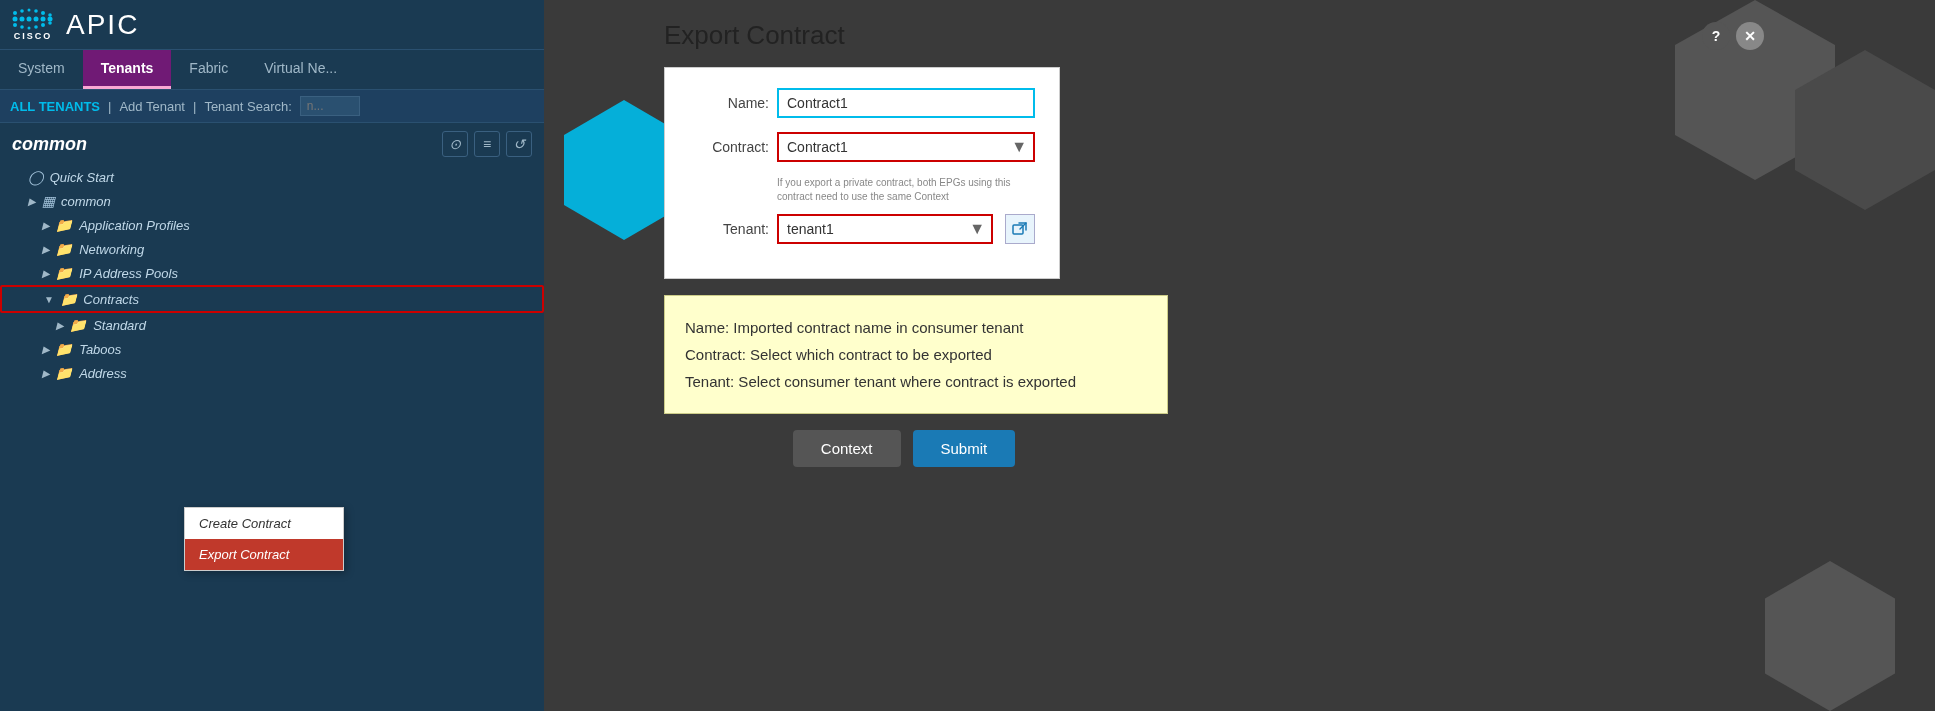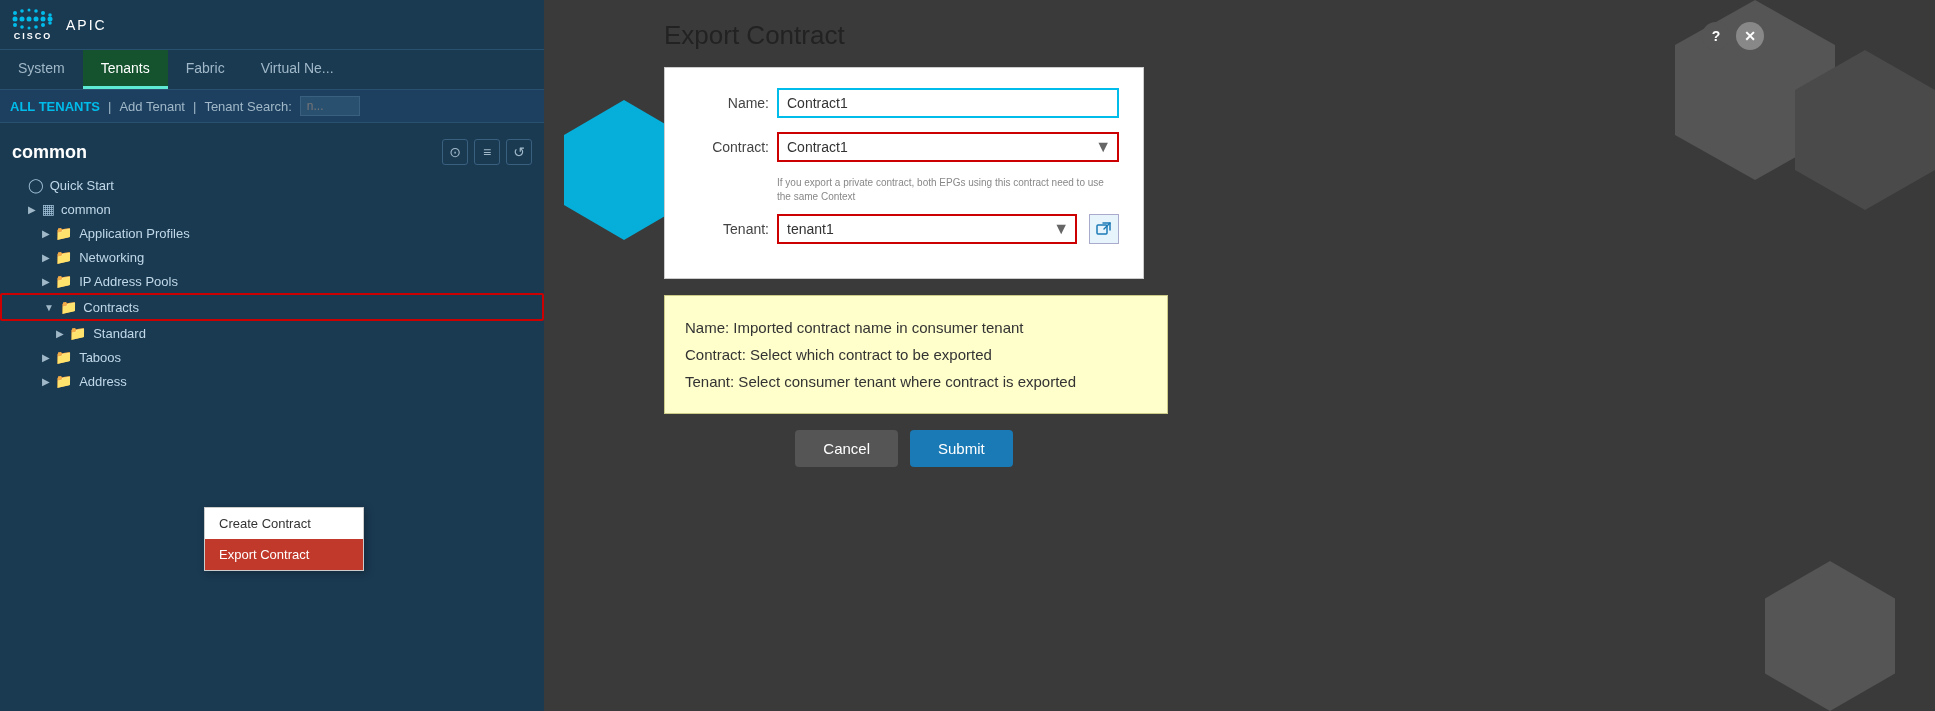--- a/index.html
+++ b/index.html
@@ -45,43 +45,44 @@
       font-weight: bold;
       line-height: 1;
     }
     .cisco-bars {
       display: flex;
       gap: 1px;
       margin-bottom: 2px;
     }
     .apic-title {
       color: white;
-      font-size: 14px;
+      font-size: 28px;
       font-weight: normal;
       letter-spacing: 2px;
     }
 
     
     .nav-tabs {
       background: #1a3a52;
       display: flex;
       align-items: center;
       border-bottom: 1px solid #2a5070;
     }
     .nav-tab {
       color: #a0b8c8;
       padding: 10px 18px;
       font-size: 14px;
       cursor: pointer;
       border-bottom: 3px solid transparent;
     }
     .nav-tab.active {
       color: white;
-      border-bottom: 3px solid #5eead4;
-      background: #14532d;
+      border-bottom: 3px solid #f9a8d4;
+      background: #701a75;
+      font-weight: bold;
     }
 
     
     .tenant-toolbar {
       background: #1e4060;
       padding: 6px 10px;
       display: flex;
       align-items: center;
       gap: 8px;
       font-size: 13px;
@@ -109,22 +110,23 @@
       color: white;
       padding: 2px 6px;
       font-size: 12px;
       width: 60px;
     }
 
     
     .tree-area {
       flex: 1;
       overflow-y: auto;
-      padding: 12px 0;
+      padding: 4px 0;
       position: relative;
+      font-style: italic;
     }
 
     .tenant-header {
       display: flex;
       align-items: center;
       justify-content: space-between;
       padding: 4px 12px;
       margin-bottom: 4px;
     }
     .tenant-name {
@@ -167,21 +169,21 @@
     }
 
     .chevron { font-size: 10px; color: #a0b8c8; }
     .folder-icon { color: #a0c0d8; font-size: 14px; }
     .grid-icon { color: #a0c0d8; font-size: 14px; }
     .circle-icon { color: #a0c0d8; font-size: 14px; }
 
     
     .context-menu {
       position: absolute;
-      left: 204px;
+      left: 184px;
       bottom: 140px;
       background: white;
       border: 1px solid #ccc;
       box-shadow: 2px 2px 8px rgba(0,0,0,0.3);
       z-index: 10;
       min-width: 160px;
     }
     .context-menu-item {
       padding: 8px 14px;
       font-size: 13px;
@@ -287,21 +289,21 @@
       font-weight: bold;
       cursor: pointer;
     }
     .dialog-icon-btn.close { background: #888; }
 
     
     .dialog-form {
       background: white;
       border: 1px solid #ccc;
       padding: 20px 24px;
-      width: 480px;
+      width: 396px;
       margin-bottom: 16px;
     }
 
     .form-row {
       display: flex;
       align-items: center;
       margin-bottom: 14px;
       gap: 8px;
     }
     .form-label {
@@ -594,18 +596,18 @@
 
     </div>
 
     <div class="tooltip-box">
       <div>Name: Imported contract name in consumer tenant</div>
       <div>Contract: Select which contract to be exported</div>
       <div>Tenant: Select consumer tenant where contract is exported</div>
     </div>
 
     <div class="dialog-buttons">
-      <button class="btn-cancel">Cancel</button>
+      <button class="btn-cancel">Context</button>
       <button class="btn-submit">Submit</button>
     </div>
 
   </div>
 </div>
 
 </body></html>

